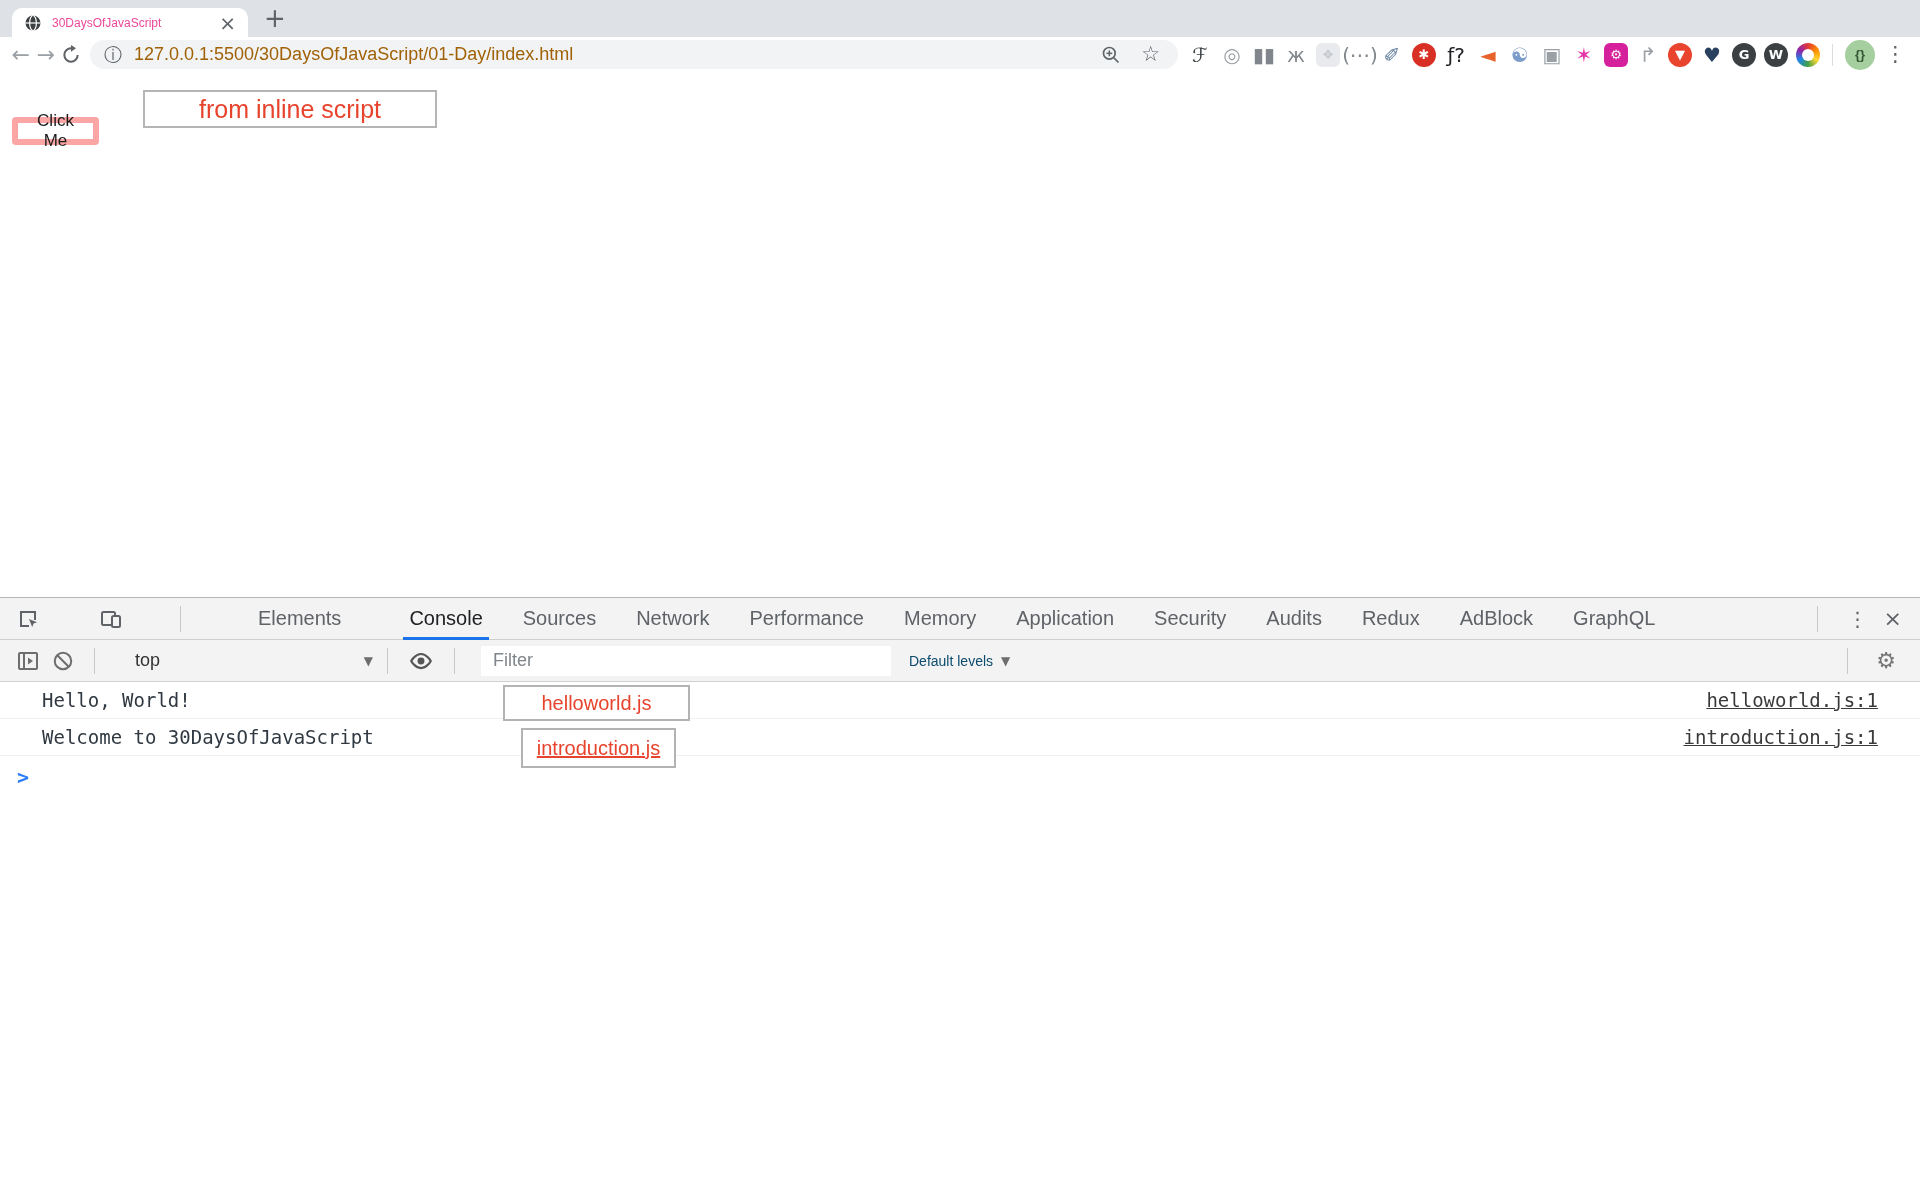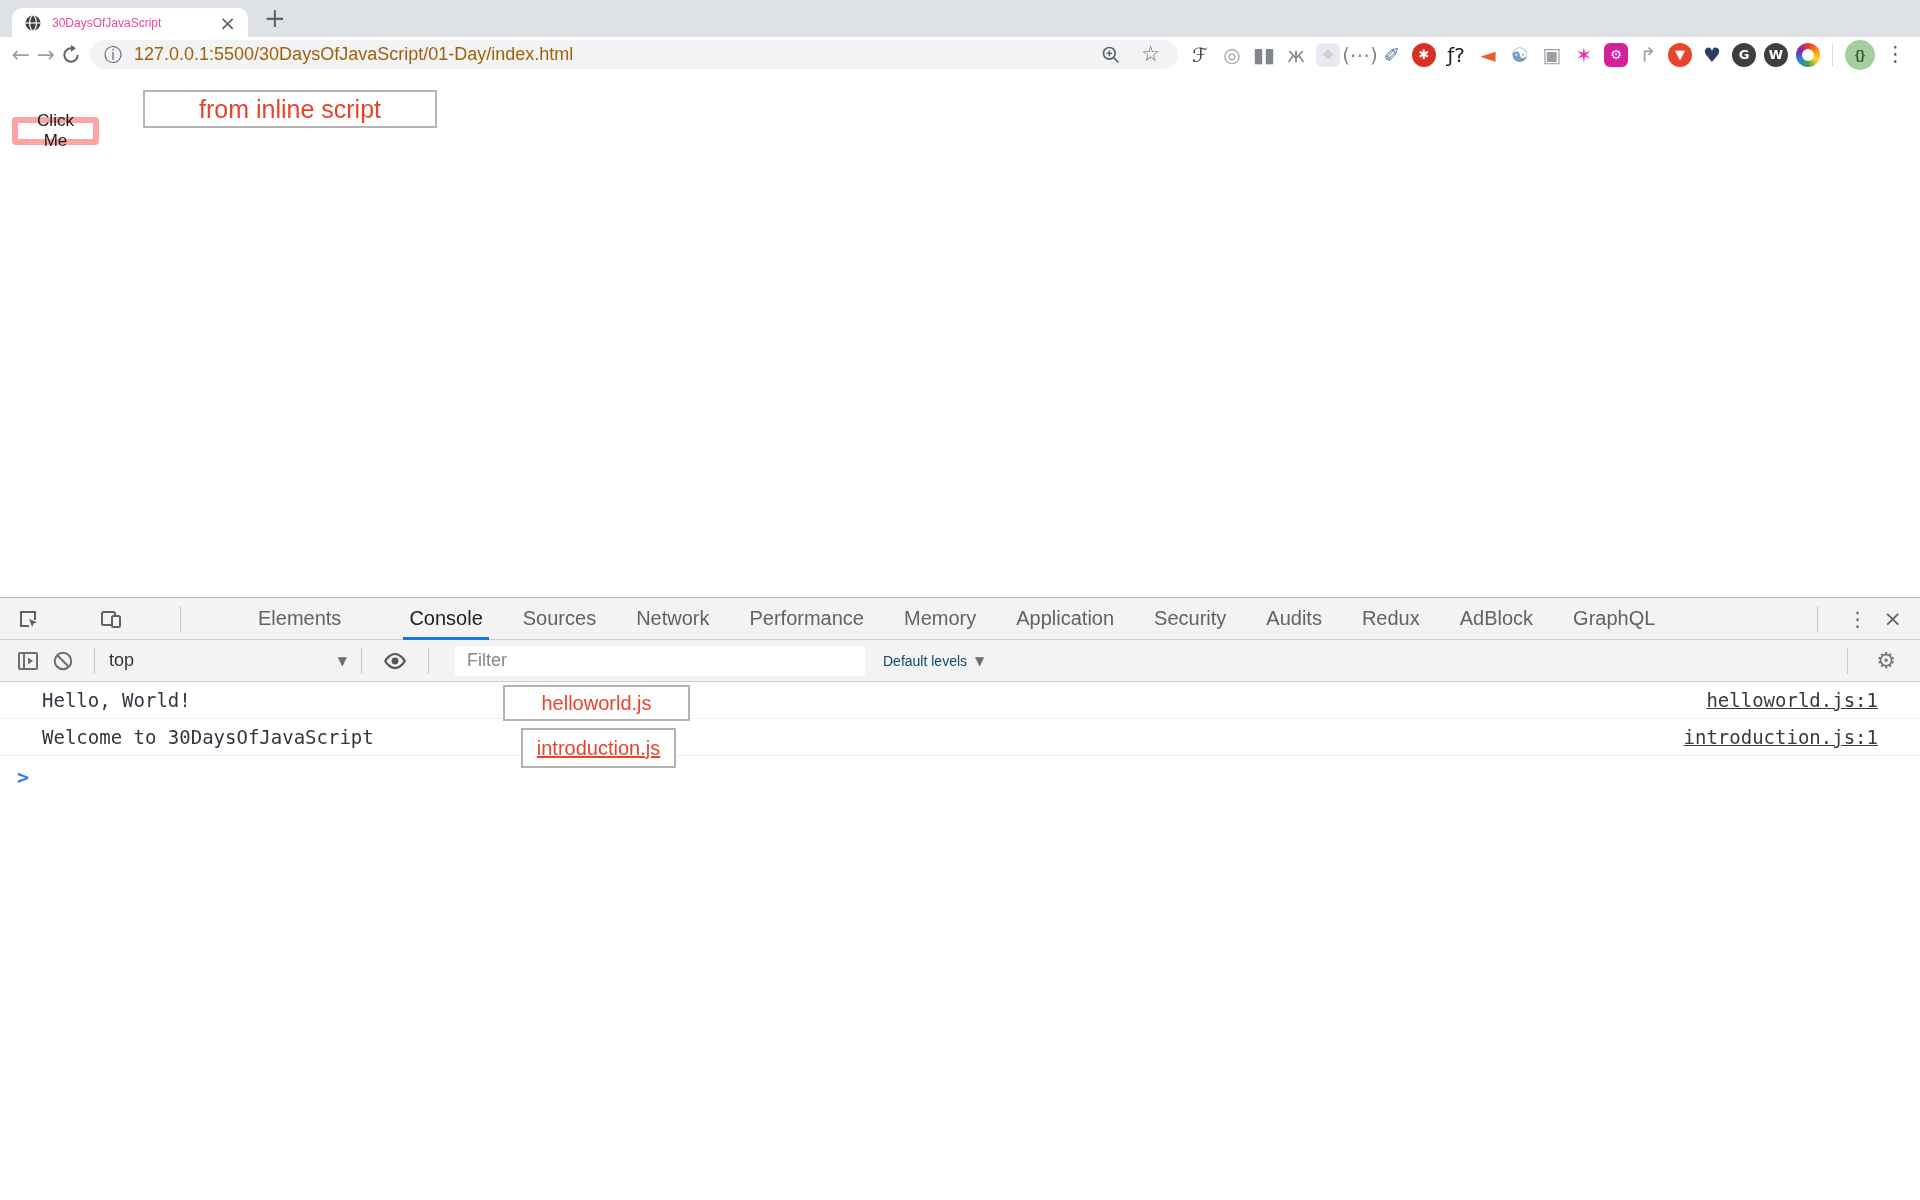--- a/index.html
+++ b/index.html
@@ -82,21 +82,21 @@
     font-size:20px; color:#5f6368; margin:0 14px; padding:0 6px; height:42px;
     display:flex; align-items:center; border-bottom:3px solid transparent; padding-top:3px;
   }
   .dt-tab.active { color:#202124; border-bottom:3px solid #1a73e8;margin-left:42px; }
   .dt-tabs-right { margin-left:auto; display:flex; align-items:center; }
   .dt-menu-dots { font-size:20px; color:#5f6368; margin:0 16px; }
   .dt-close { font-size:22px; color:#5f6368; margin-right:18px; line-height:1; }
 
   .dt-toolbar { height:42px; background:#f3f3f3; border-bottom:1px solid #d0d0d0; display:flex; align-items:center; padding:0 10px; }
   .dtb-icon { margin:0 6px; display:flex; align-items:center; }
-  .context-select { width:238px; display:flex; align-items:center; justify-content:space-between; margin-left:0; }
+  .context-select { width:238px; display:flex; align-items:center; justify-content:space-between; margin-left:26px; }
   .context-label { font-size:18px; color:#333; }
   .caret { font-size:12px; color:#6e6e6e; }
   .filter-input {
     width:410px; height:30px; background:#fff; border:none; outline:none;
     font-size:18px; color:#333; padding:0 12px; margin-left:12px;
     font-family:"Liberation Sans",sans-serif;
   }
   .filter-input::placeholder { color:#80868b; }
   .levels { display:flex; align-items:center; margin-left:18px; }
   .levels-label { font-size:14px; color:#0c4a6e; margin-right:8px; }

